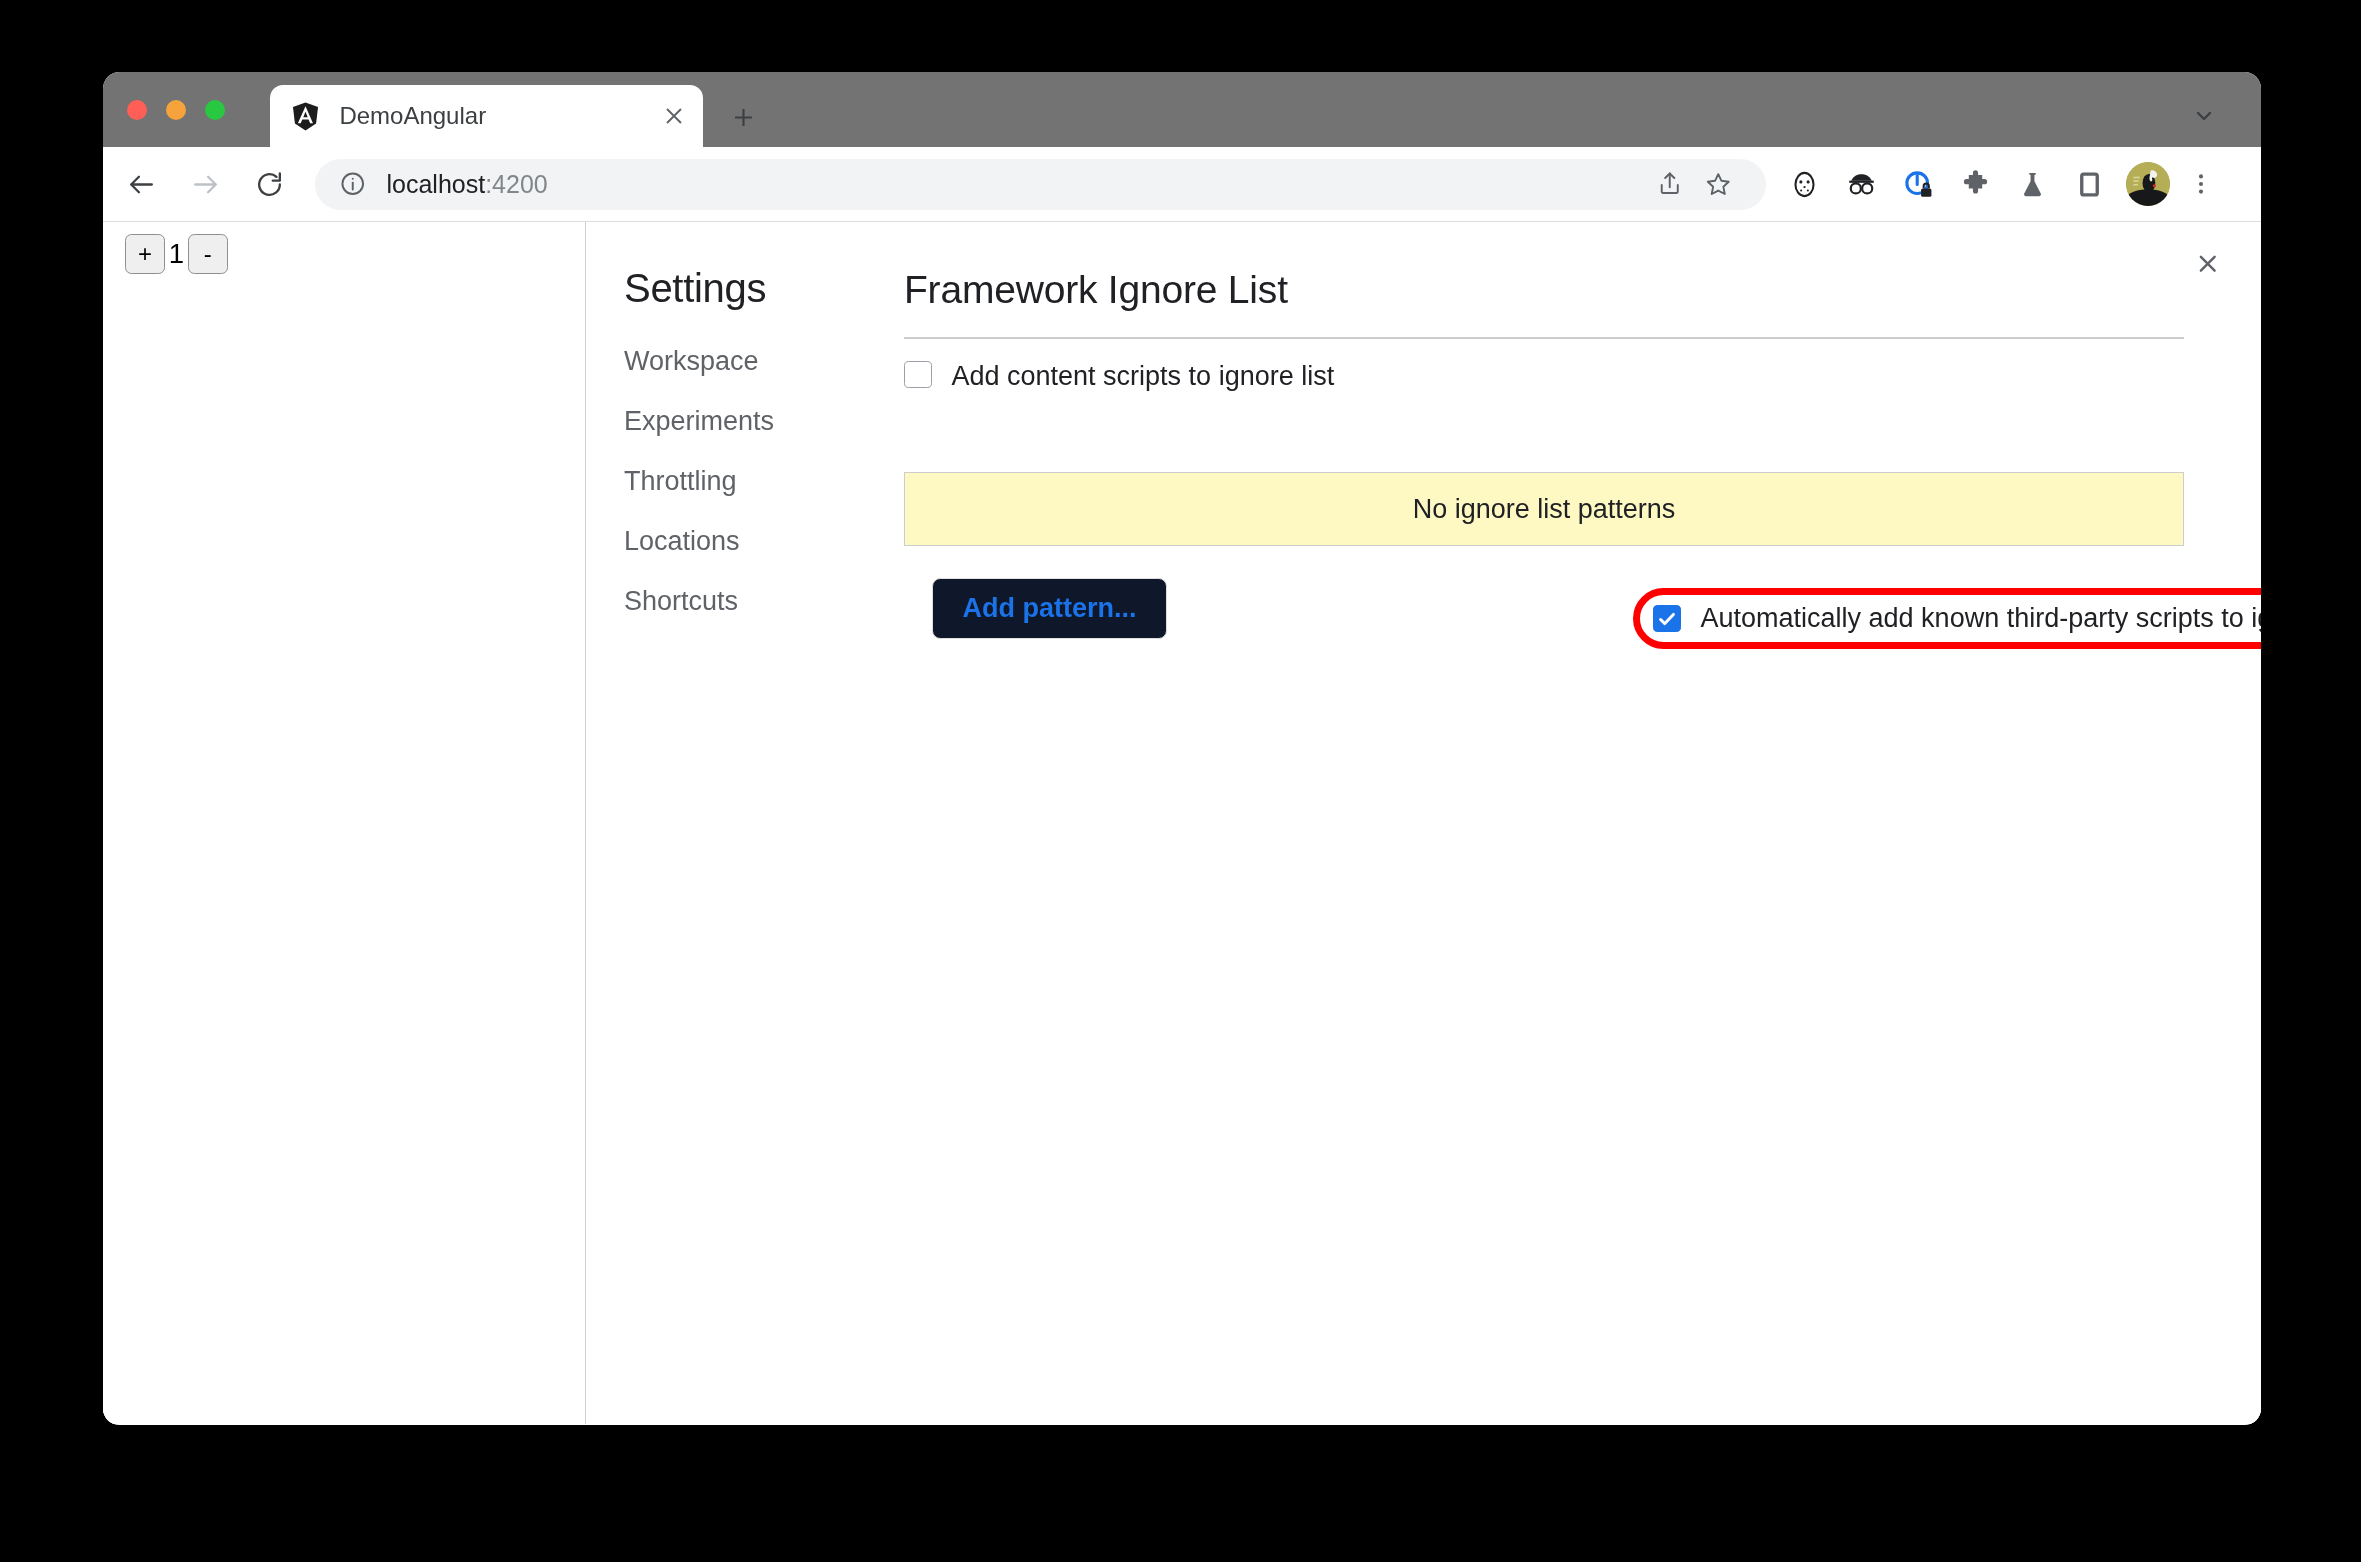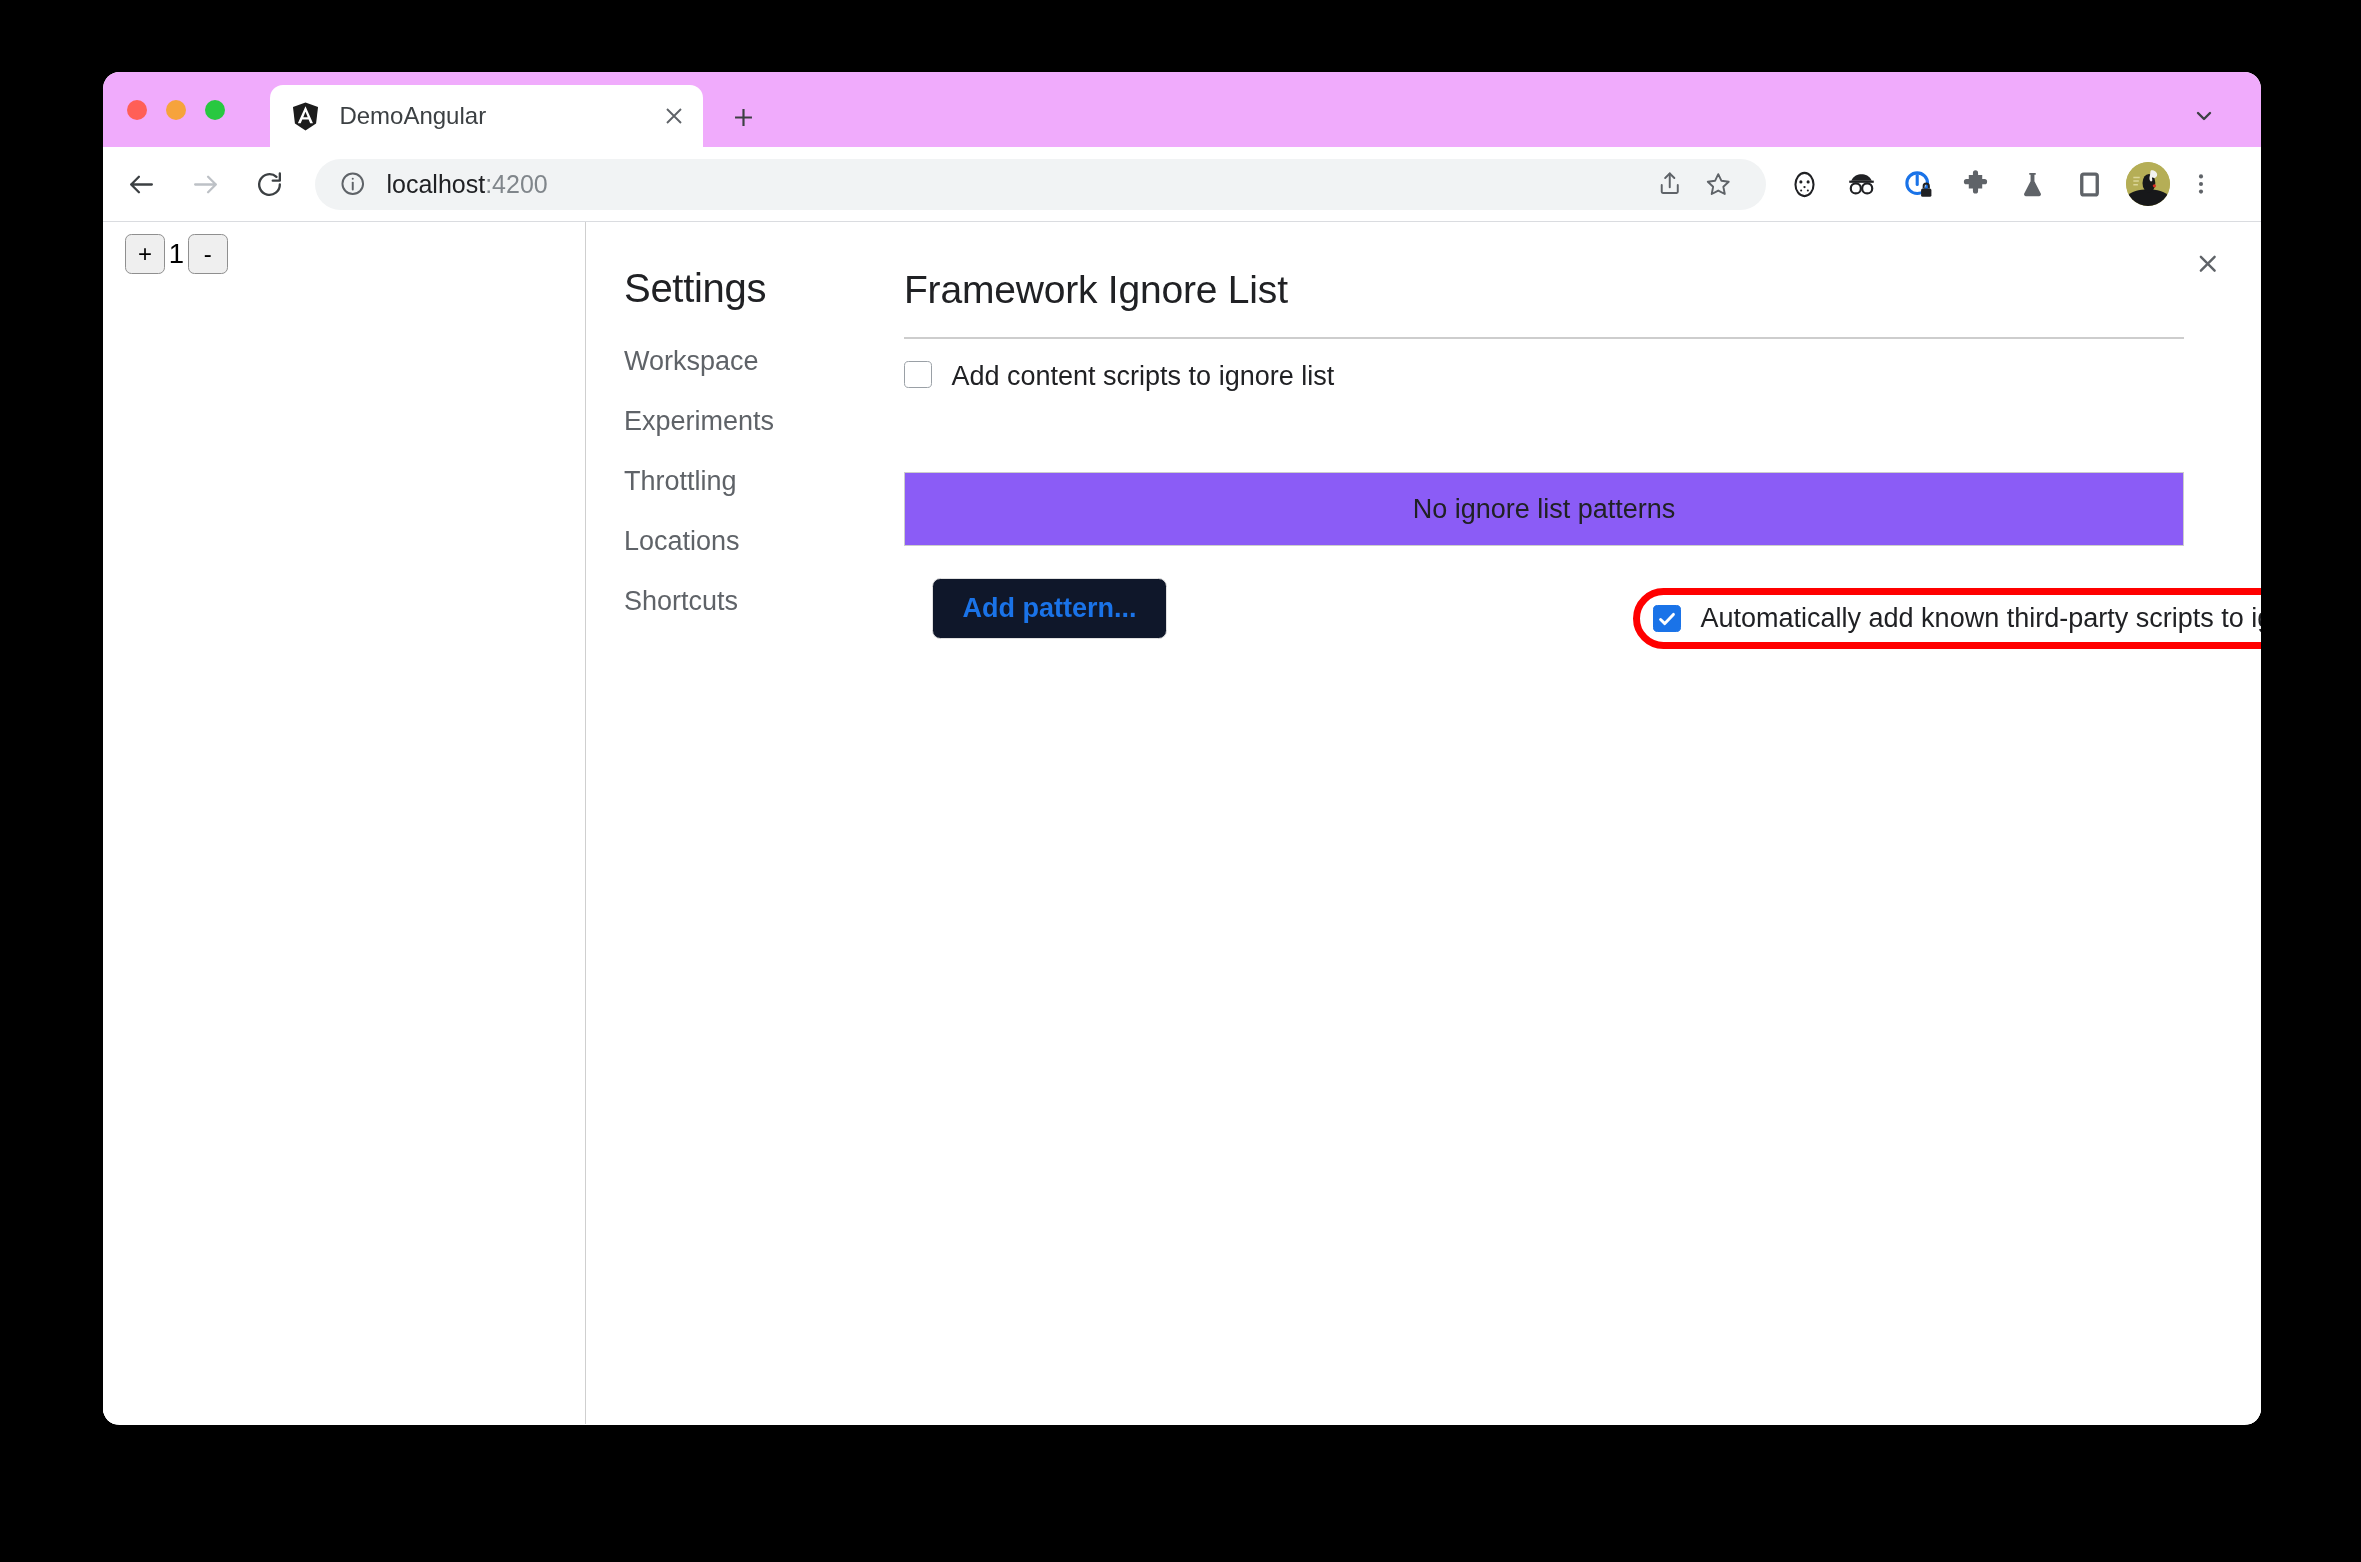--- a/index.html
+++ b/index.html
@@ -20,21 +20,21 @@
     height: 1353px;
     background: #ffffff;
     border-radius: 16.5px;
     overflow: hidden;
   }
 
   
   #tab-strip {
     position: relative;
     height: 75px;
-    background: #f0abfc;
+    background: #737373;
   }
   .traffic-lights {
     position: absolute;
     left: 24px;
     top: 27.5px;
     display: flex;
     gap: 19px;
   }
   .tl-dot { width: 20px; height: 20px; border-radius: 50%; }
   .tl-red { background: #ff5f57; }
@@ -272,21 +272,21 @@
   .cb-label {
     margin-left: 20px;
     font-size: 27px;
     color: #202124;
     white-space: nowrap;
   }
   #patterns-box {
     margin-top: 27.5px;
     height: 74px;
     border: 1.8px solid #cdcdcd;
-    background: #8b5cf6;
+    background: #fef9c3;
     display: flex;
     align-items: center;
     justify-content: center;
     font-size: 27px;
     color: #202124;
   }
   #add-pattern-button {
     margin-top: 32px;
     height: 61px;
     width: 235px;

